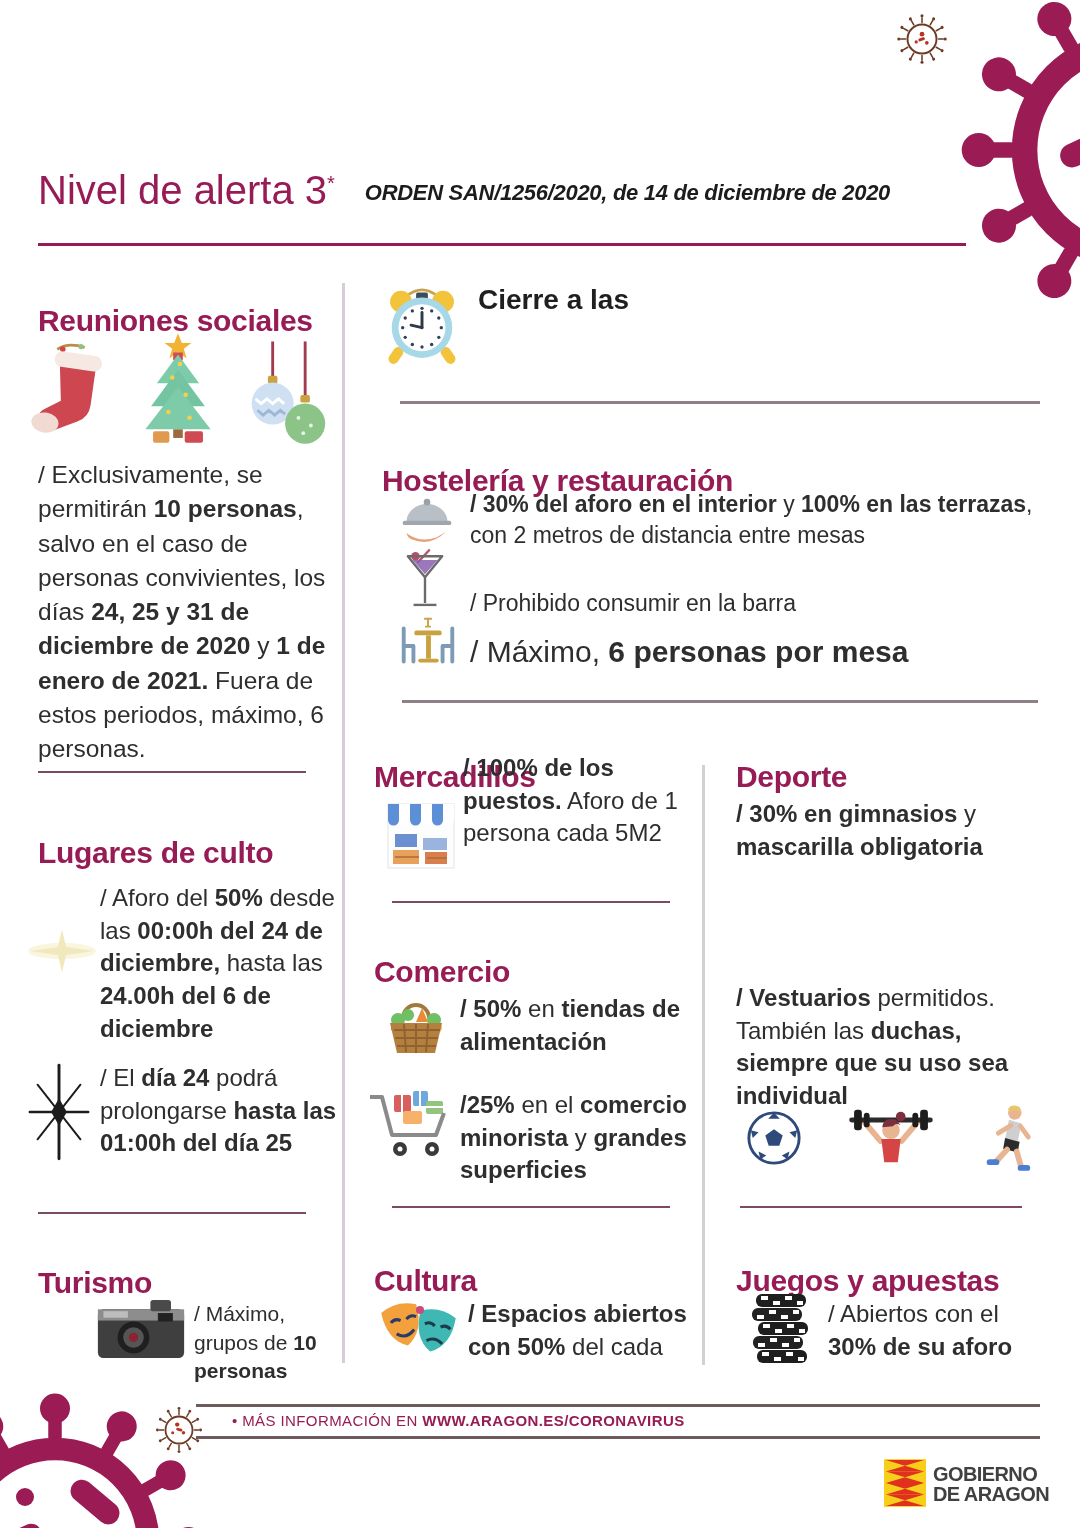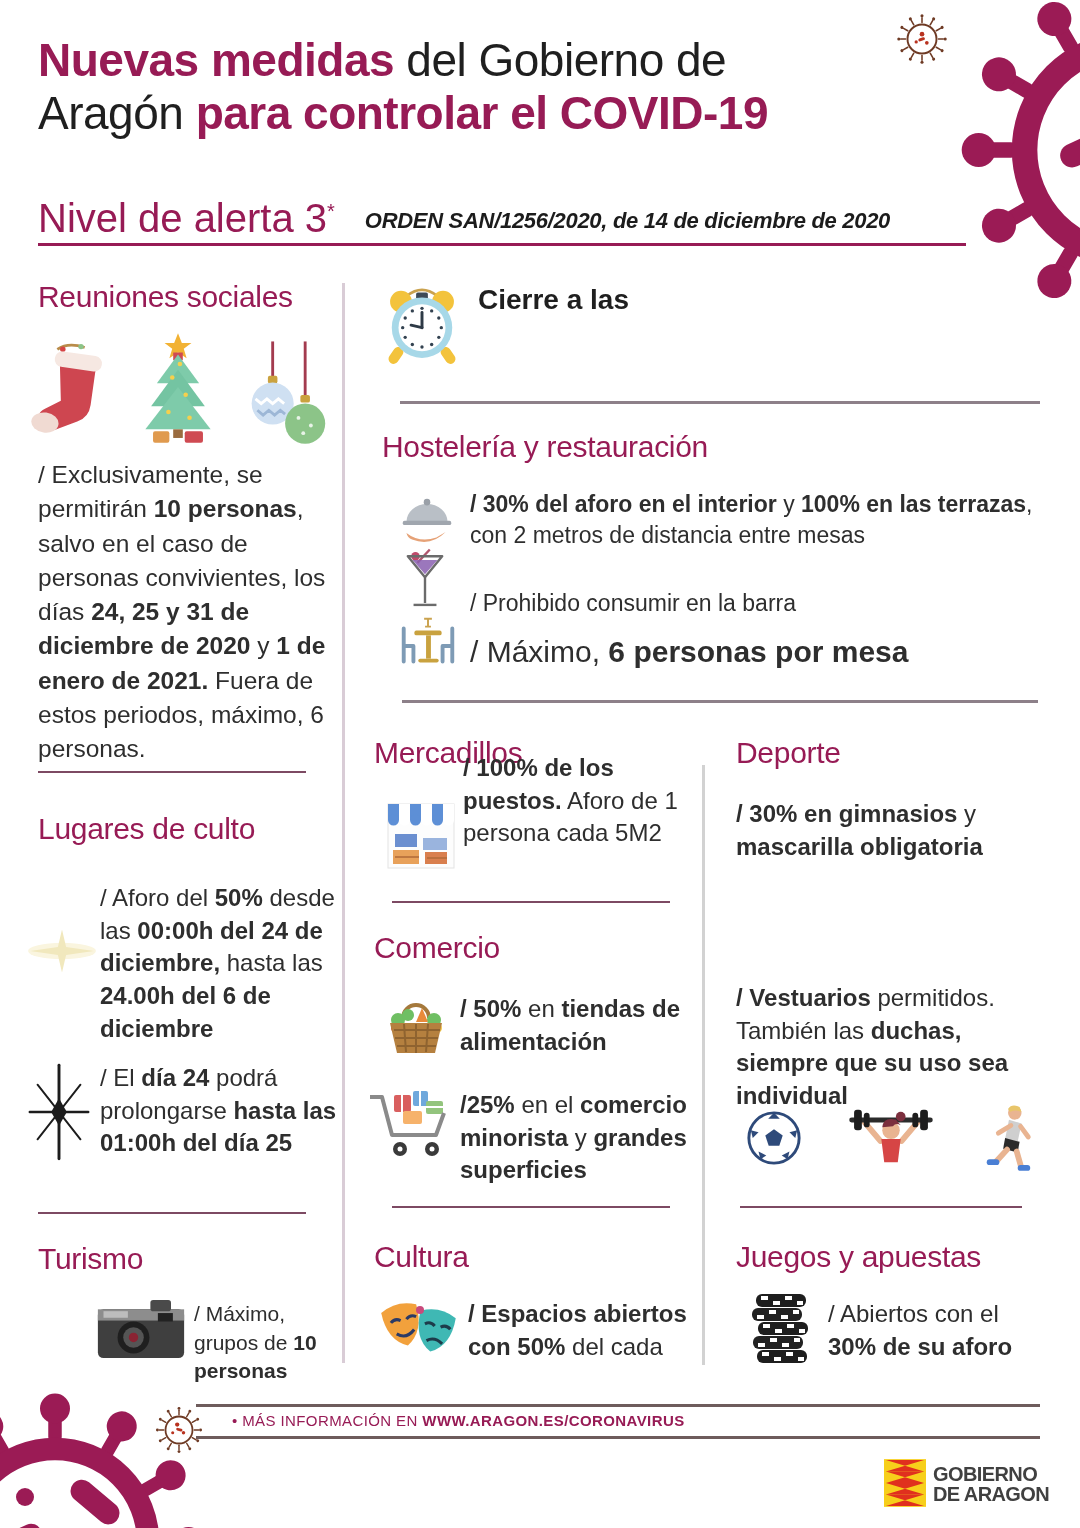--- a/index.html
+++ b/index.html
@@ -6,26 +6,26 @@
   html,body{margin:0;padding:0;background:#fff;}
   .page{position:relative;width:1080px;height:1528px;background:#fff;overflow:hidden;
         font-family:"Liberation Sans",sans-serif;color:var(--text);}
   .b{font-weight:700;}
   .a{color:var(--accent);}
   
   .main-title{position:absolute;left:38px;top:34px;width:830px;font-size:46px;line-height:1.16;
               color:#1f1f1f;font-weight:400;letter-spacing:-.5px;}
   .main-title .b{font-weight:700;}
   .alert-row{position:absolute;left:38px;top:168px;display:flex;align-items:flex-end;gap:30px;}
-  .alert{font-size:40px;color:var(--accent);font-weight:400;margin-top:28px;}
+  .alert{font-size:40px;color:var(--accent);font-weight:400;}
   .alert sup{font-size:20px;vertical-align:super;}
   .order{font-size:22px;font-style:italic;font-weight:700;color:#1c1c1c;padding-bottom:7px;letter-spacing:-.3px;}
   .header-rule{position:absolute;left:38px;top:243px;width:928px;height:3px;background:var(--accent);}
   
-  .sec-title{position:absolute;font-size:30px;font-weight:400;color:var(--accent);letter-spacing:-.3px;}
+  .sec-title{position:absolute;font-size:30px;font-weight:700;color:var(--accent);letter-spacing:-.3px;margin-top:24px;}
   .body-txt{position:absolute;font-size:24px;line-height:1.36;color:var(--text);}
   .rule{position:absolute;height:2px;background:#7d4a63;}
   .rule-gray{position:absolute;height:3px;background:#8d8089;}
   .vdiv{position:absolute;width:3px;background:#d9ccd6;}
   .icon-box{position:absolute;}
   
   .cierre{position:absolute;left:478px;top:284px;width:575px;}
   .cierre-l1{font-size:28px;font-weight:700;color:#1f1f1f;}
   .cierre-time{font-size:45px;font-weight:700;color:var(--accent);letter-spacing:-.5px;}
   .cierre-suffix{font-size:26px;font-weight:700;color:#1f1f1f;}
@@ -34,21 +34,20 @@
   .f-info{position:absolute;left:232px;top:1412px;font-size:15px;letter-spacing:.4px;color:var(--accent);font-weight:400;}
   .f-info .b{font-weight:700;}
   .logo{position:absolute;left:884px;top:1459px;display:flex;gap:7px;align-items:center;}
   .logo-text{font-size:20px;font-weight:700;line-height:.98;color:#404040;letter-spacing:-.6px;}
 </style>
 </head>
 <body>
 
 <div class="page">
 
-  <div class="main-title"><span class="b a">Nuevas medidas</span><span> del Gobierno de Aragón </span><span class="b a">para controlar el COVID-19</span></div>
   <div class="alert-row">
     <div class="alert"><span>Nivel de alerta 3</span><sup>*</sup></div>
     <div class="order">ORDEN SAN/1256/2020, de 14 de diciembre de 2020</div>
   </div>
   <div class="header-rule"></div>
 
   <span class="icon-box" style="left:893px;top:10px">
     <svg width="58" height="58" viewBox="0 0 60 60">
       <g stroke="#6e3a24" stroke-width="1.6" stroke-linecap="round">
         <g id="svA">
@@ -243,21 +242,21 @@
           <line x1="50" y1="52" x2="37" y2="49"></line>
       </g>
     </svg>
   </span>
   <div class="cierre">
     <div class="cierre-l1">Cierre a las</div>
   </div>
 
   <div class="rule-gray" style="left:400px;top:401px;width:640px"></div>
 
-  <div class="sec-title" style="left:382px;top:430px">Hostelería y restauración</div>
+  <div class="sec-title" style="left:382px;top:440px">Hostelería y restauración</div>
 
   <span class="icon-box" style="left:398px;top:490px">
     <svg width="58" height="56" viewBox="0 0 60 60">
       <path d="M8 34 a22 19 0 0 1 44 0 z" fill="#b9bfc6"></path>
       <circle cx="30" cy="13" r="3.5" fill="#9aa0a8"></circle>
       <rect x="4" y="33" width="52" height="4.5" rx="2" fill="#a0a6ae"></rect>
       <path d="M8 46 q14 11 32 5 l10 -6 q-16 16 -36 8 q-5 -2 -6 -7z" fill="#e6a277"></path>
     </svg>
   </span>
   <div class="body-txt" style="left:470px;top:489px;width:580px;font-size:23px"><span class="b">/ </span><span class="b">30% del aforo en el interior</span><span> y </span><span class="b">100% en las terrazas</span><span>, con 2 metros de distancia entre mesas</span></div>

